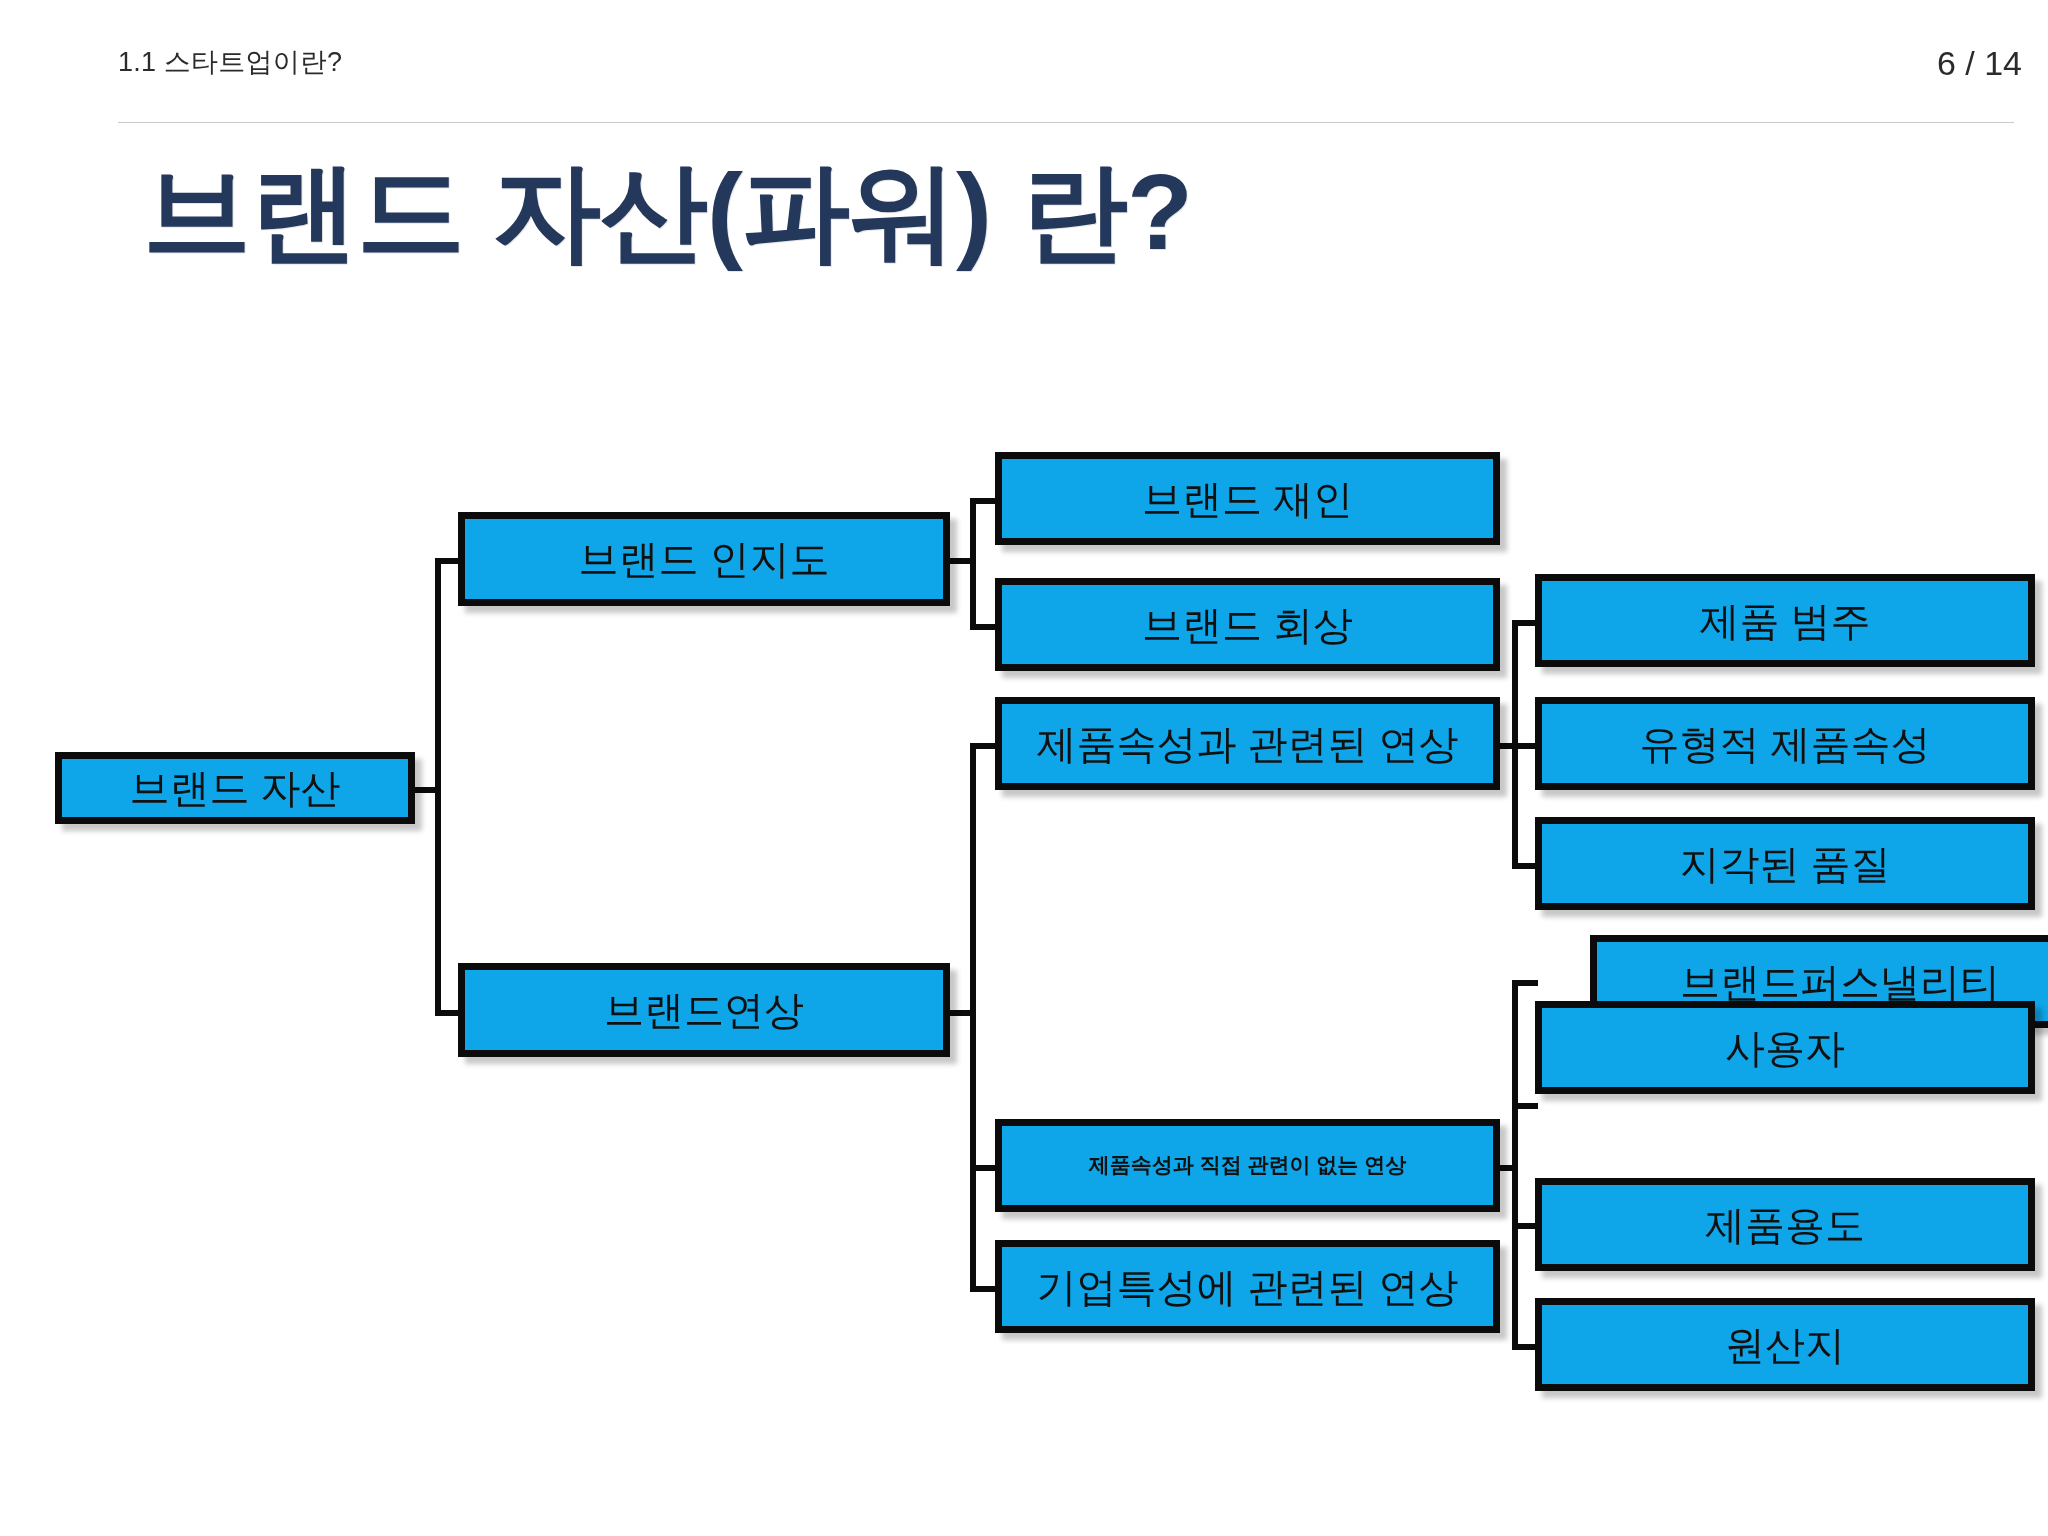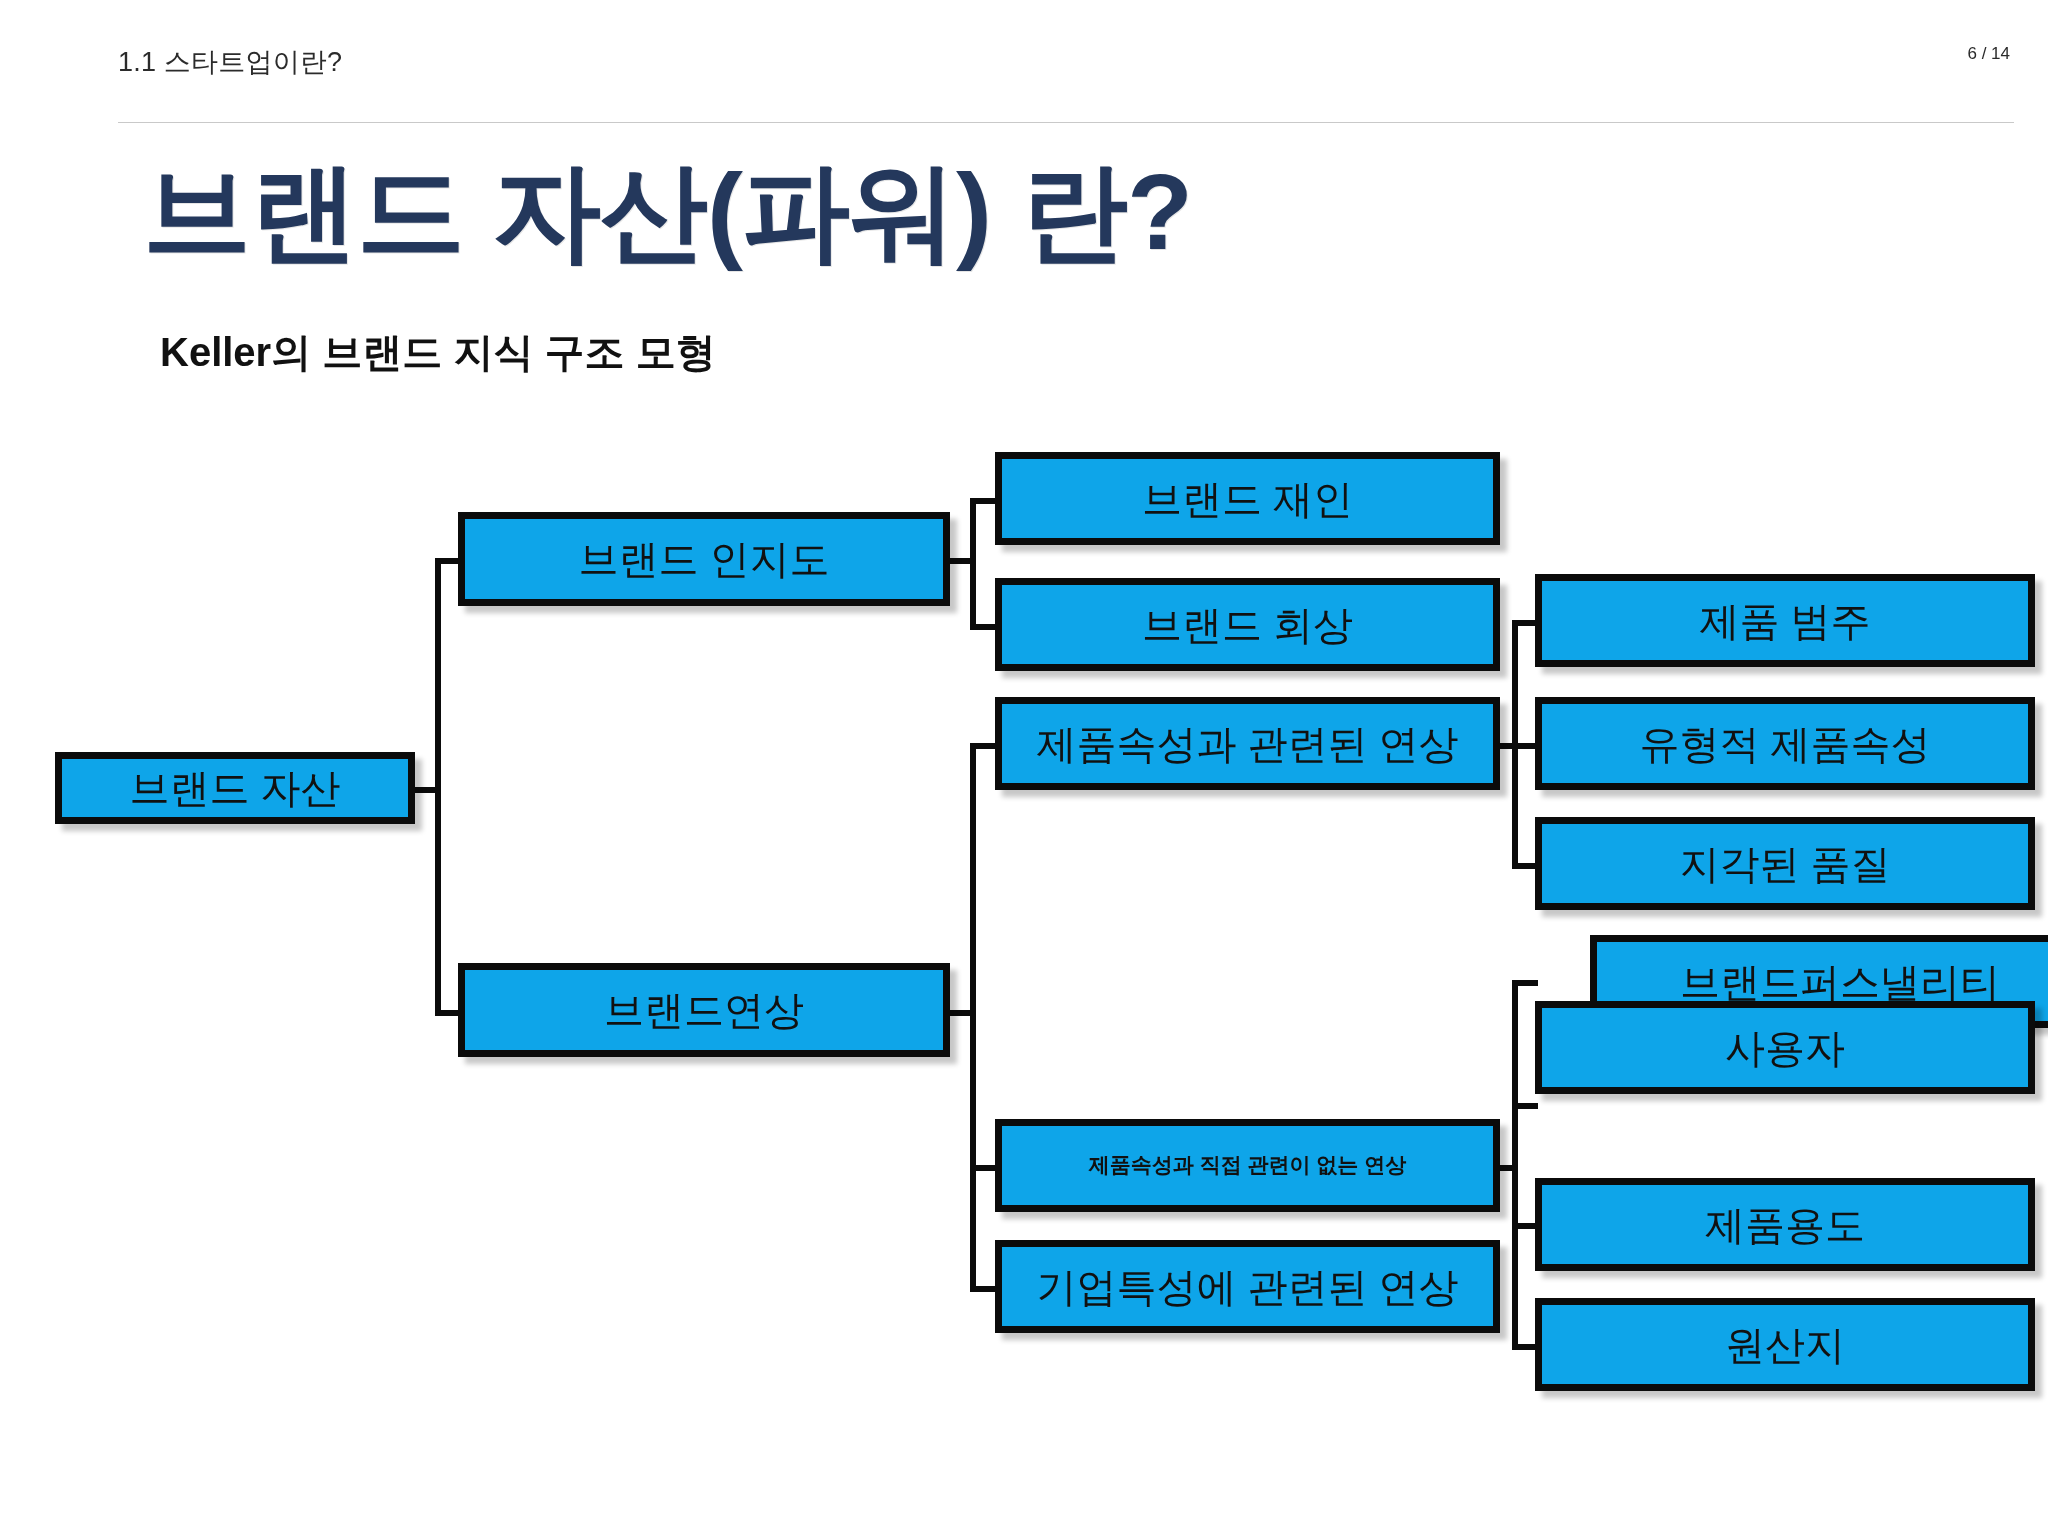--- a/index.html
+++ b/index.html
@@ -20,22 +20,22 @@
   .hdr-left {
     position: absolute;
     left: 78px; top: 44px;
     font-size: 27px;
     color: #2b2b2b;
     letter-spacing: 0.2px;
     white-space: nowrap;
   }
   .hdr-right {
     position: absolute;
-    right: 78px; top: 44px;
-    font-size: 17px;
+    right: 66px; top: 44px;
+    font-size: 34px;
     color: #2b2b2b;
     white-space: nowrap;
   }
   .hdr-rule {
     position: absolute;
     left: 78px; top: 122px;
     width: 1896px; height: 1px;
     background: #c9c9c9;
   }
 
@@ -91,21 +91,20 @@
 </head>
 <body>
 
 <div id="slide">
 
   <div class="hdr-left">1.1 스타트업이란?</div>
   <div class="hdr-right">6 / 14</div>
   <div class="hdr-rule"></div>
 
   <div class="slide-title">브랜드 자산(파워) 란?</div>
-  <div class="slide-subtitle">Keller의 브랜드 지식 구조 모형</div>
 
   <div id="diagram">
 
     <div class="link h" style="left:375px; top:787px; width:26px;"></div>
     <div class="link v" style="left:395px; top:561px; height:455px;"></div>
     <div class="link h" style="left:395px; top:558px; width:24px;"></div>
     <div class="link h" style="left:395px; top:1010px; width:24px;"></div>
 
     <div class="link h" style="left:905px; top:558px; width:30px;"></div>
     <div class="link v" style="left:930px; top:500px; height:130px;"></div>

